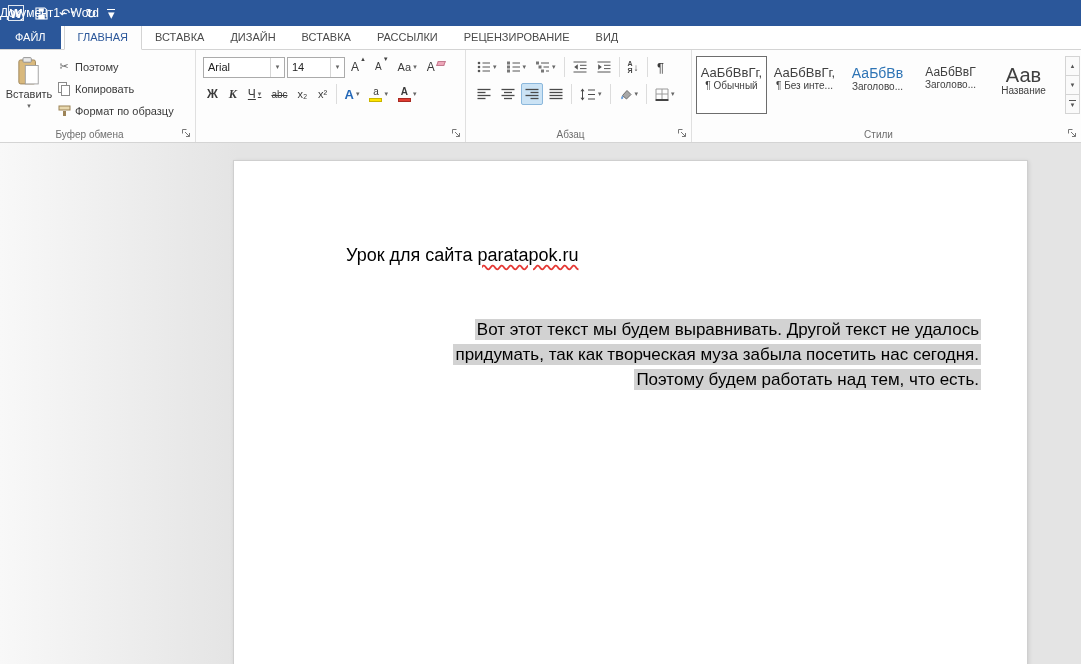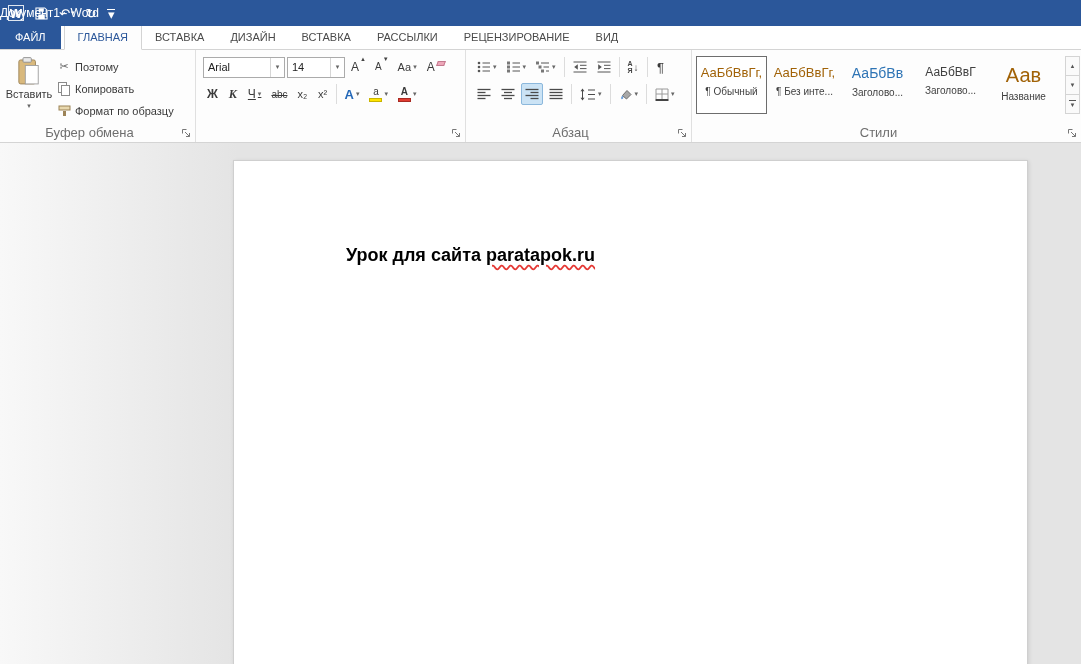--- a/index.html
+++ b/index.html
@@ -19,21 +19,21 @@
 
   
   .tabrow{position:absolute;top:26px;left:0;right:0;height:24px;background:#fff;display:flex;align-items:flex-end;border-bottom:1px solid #d4d4d4;z-index:4}
   .tab{height:24px;line-height:24px;padding:0 13px;font-size:11px;color:#4a4a4a;cursor:pointer;white-space:nowrap}
   .tab.file{background:#2b579a;color:#fff;padding:0 15px;margin-right:3px}
   .tab.active{color:#2b579a;background:#fdfdfd;border:1px solid #d4d4d4;border-bottom:1px solid #fdfdfd;margin-bottom:-1px;line-height:23px;height:25px}
 
   
   .ribbon{position:absolute;top:50px;left:0;right:0;height:93px;background:#fdfdfd;border-bottom:1px solid #d4d4d4;display:flex;z-index:3}
   .group{position:relative;height:100%;border-right:1px solid #e0e0e0}
-  .group-label{position:absolute;bottom:2px;left:0;right:16px;text-align:center;font-size:13px;color:#6e6e6e;white-space:nowrap}
+  .group-label{position:absolute;bottom:2px;left:0;right:16px;text-align:center;font-size:10px;color:#6e6e6e;white-space:nowrap}
   .launcher{position:absolute;right:3px;bottom:3px;width:12px;height:12px;cursor:pointer;display:flex;align-items:center;justify-content:center}
   .vsep{width:1px;height:20px;background:#dcdcdc;margin:0 2px;flex:0 0 1px}
   .rbtn{display:flex;align-items:center;justify-content:center;height:22px;min-width:18px;padding:0 3px;border:1px solid transparent;border-radius:2px;color:#3a3a3a;cursor:pointer;font-size:12px}
   .rbtn.selected{background:#cbe3f5;border-color:#8cb8dc}
   .dd::after{content:"▾";font-size:7px;color:#666;margin-left:2px}
 
   
   .paste-btn{position:absolute;left:5px;top:5px;width:48px;height:66px;display:flex;flex-direction:column;align-items:center;justify-content:flex-start;gap:2px;cursor:pointer;border:1px solid transparent;border-radius:2px;font-size:11px;color:#3a3a3a}
   .paste-btn .pcaret{font-size:7px;color:#666}
   .clip-col{position:absolute;left:57px;top:7px;display:flex;flex-direction:column;gap:3px}
@@ -69,35 +69,35 @@
   
   .sort-ic{display:flex;align-items:center;gap:1px}
   .sort-letters{font-size:7px;line-height:7px;font-weight:bold;color:#444;text-align:center}
   .sort-arrow{font-size:10px;color:#444}
   .pilcrow{font-size:13px;color:#3a3a3a}
 
   
   .styles-cards{position:absolute;left:4px;top:6px;display:flex;gap:2px}
   .style-card{width:71px;height:58px;border:1px solid transparent;background:#fdfdfd;cursor:pointer;display:flex;flex-direction:column;align-items:center;justify-content:flex-start;padding-top:8px;overflow:hidden}
   .style-card.selected{border:1px solid #6d6d6d;background:#fff}
-  .style-preview{font-size:13px;color:#a16207;white-space:nowrap}
+  .style-preview{font-size:13px;color:#404040;white-space:nowrap}
   .style-preview.h1{color:#2e74b5;font-size:14px}
   .style-preview.h2{color:#404040;font-size:12px}
   .style-preview.title{font-size:20px;line-height:20px}
-  .style-name{font-size:10px;color:#3f3f3f;margin-top:6px;white-space:nowrap}
+  .style-name{font-size:10px;color:#3f3f3f;margin-top:0;white-space:nowrap}
   .styles-scroll{position:absolute;right:1px;top:6px;width:15px;height:58px;border:1px solid #d4d4d4;background:#fafafa;display:flex;flex-direction:column}
   .styles-scroll .sbtn{flex:1;display:flex;align-items:center;justify-content:center;font-size:6px;color:#555;border-bottom:1px solid #d4d4d4;cursor:pointer}
   .styles-scroll .sbtn:last-child{border-bottom:none}
   .styles-scroll .morebar{width:7px;border-top:1px solid #555;margin-bottom:1px}
   .sbtn.more{flex-direction:column}
 
   
   .docarea{position:absolute;top:143px;left:0;right:0;bottom:0;background:linear-gradient(90deg,#f8f8f8 0%,#e4e4e4 22%,#e4e4e4 100%)}
   .page{position:absolute;left:233px;top:17px;width:795px;height:520px;background:#fff;border:1px solid #cfcfcf;border-bottom:none;box-shadow:1px 1px 4px rgba(0,0,0,.10)}
-  .doc-heading{margin:82px 46px 0 112px;font-size:18px;line-height:24px;font-weight:bold;color:#000;white-space:nowrap}
+  .doc-heading{margin:82px 46px 0 112px;font-size:18px;line-height:24px;font-weight:normal;color:#000;white-space:nowrap}
   .link-wavy{text-decoration-line:underline;text-decoration-style:wavy;text-decoration-color:#e53935;text-underline-offset:3px}
   .doc-para{margin:50px 46px 0 130px;text-align:right;font-size:17px;line-height:25px;color:#000}
   .doc-para .line{white-space:nowrap}
   .sel{background:#d2d2d2;padding:1px 2px}
 </style>
 </head>
 <body>
 
 <div class="app">
 
@@ -429,16 +429,21 @@
             <path d="M1.5 1.5 H5.5 M1.5 1.5 V5.5" stroke="#777" fill="none"></path>
             <path d="M4 4 L8.5 8.5 M8.5 5 V8.5 H5" stroke="#777" fill="none"></path>
           </svg>
       </div>
     </div>
   </div>
 
   <div class="docarea">
     <div class="page">
       <div class="doc-heading"><span>Урок для сайта </span><span class="link-wavy">paratapok.ru</span></div>
+      <div class="doc-para">
+        <div class="line"><span class="sel">Вот этот текст мы будем выравнивать. Другой текст не удалось</span></div>
+        <div class="line"><span class="sel">придумать, так как творческая муза забыла посетить нас сегодня.</span></div>
+        <div class="line"><span class="sel">Поэтому будем работать над тем, что есть.</span></div>
+      </div>
     </div>
   </div>
 
 </div>
 
 </body></html>

